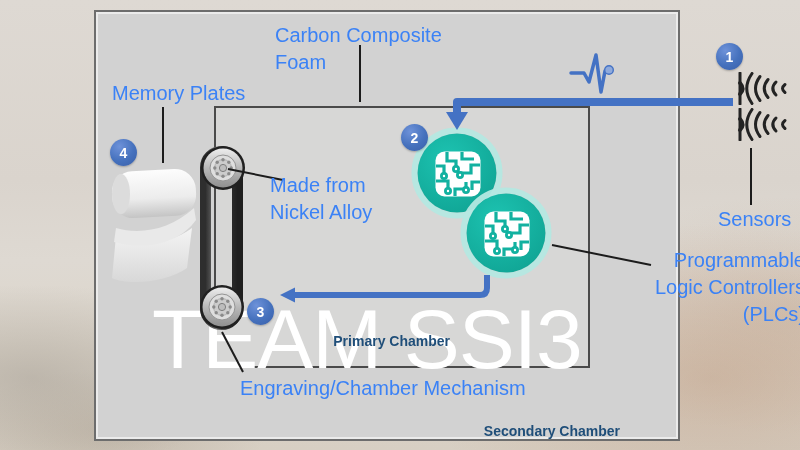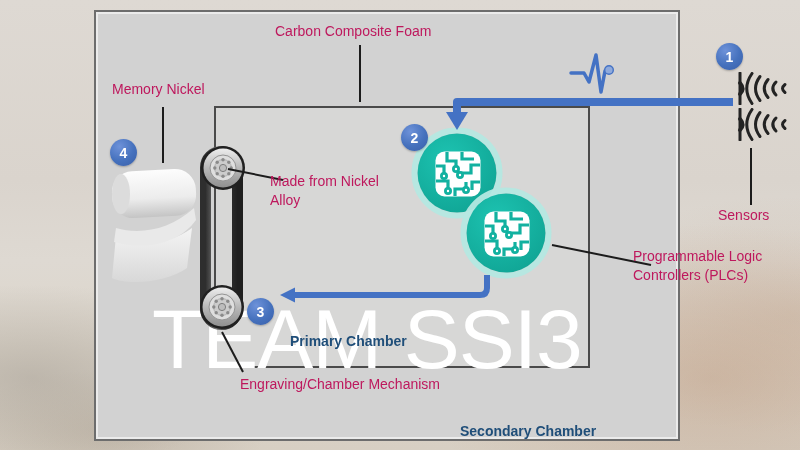--- a/index.html
+++ b/index.html
@@ -27,24 +27,24 @@
     z-index:12;
   }
   
   .watermark{
     left:152px;top:297px;width:500px;z-index:20;
     font-size:84px;line-height:1.0;color:#ffffff;
     letter-spacing:-1px;white-space:nowrap;
   }
   
   .lbl{
-    color:#be185d;font-size:14px;line-height:1.35;z-index:50;
+    color:#3b82f6;font-size:20px;line-height:1.35;z-index:50;
   }
   .lbl.bold-navy{color:#1f4e79;font-weight:bold;font-size:14px;}
-  .center{text-align:left;}
+  .center{text-align:right;}
   
   .badge{
     width:27px;height:27px;border-radius:50%;z-index:55;
     background:radial-gradient(circle at 35% 28%, #6e92d9 0%, #4571bd 55%, #3a5fa8 100%);
     color:#fff;font-size:14px;font-weight:bold;
     display:flex;align-items:center;justify-content:center;
     box-shadow:0 1px 2px rgba(0,0,0,0.25);
   }
   svg{display:block;}
   .layer{pointer-events:none;}
@@ -194,21 +194,21 @@
   </g>
 
   <g>
     <path d="M487,275 L487,288 Q487,295 480,295 L293,295" stroke="#4472c4" stroke-width="6" fill="none" stroke-linejoin="round"></path>
     <polygon points="295,287.5 295,302.5 280,295" fill="#4472c4"></polygon>
   </g>
 </svg>
 
 <div class="abs lbl" style="left:275px;top:22px;width:180px;">Carbon Composite Foam</div>
 
-<div class="abs lbl" style="left:112px;top:80px;">Memory Nickel</div>
+<div class="abs lbl" style="left:112px;top:80px;">Memory Plates</div>
 
 <div class="abs lbl" style="left:270px;top:172px;width:122px;">Made from Nickel Alloy</div>
 
 <div class="abs lbl" style="left:240px;top:375px;width:300px;">Engraving/Chamber Mechanism</div>
 
 <div class="abs lbl center" style="left:718px;top:206px;width:60px;">Sensors</div>
 
 <div class="abs lbl center" style="left:633px;top:247px;width:172px;">Programmable Logic Controllers (PLCs)</div>
 
 <div class="abs lbl bold-navy center" style="left:290px;top:332px;width:160px;">Primary Chamber</div>

